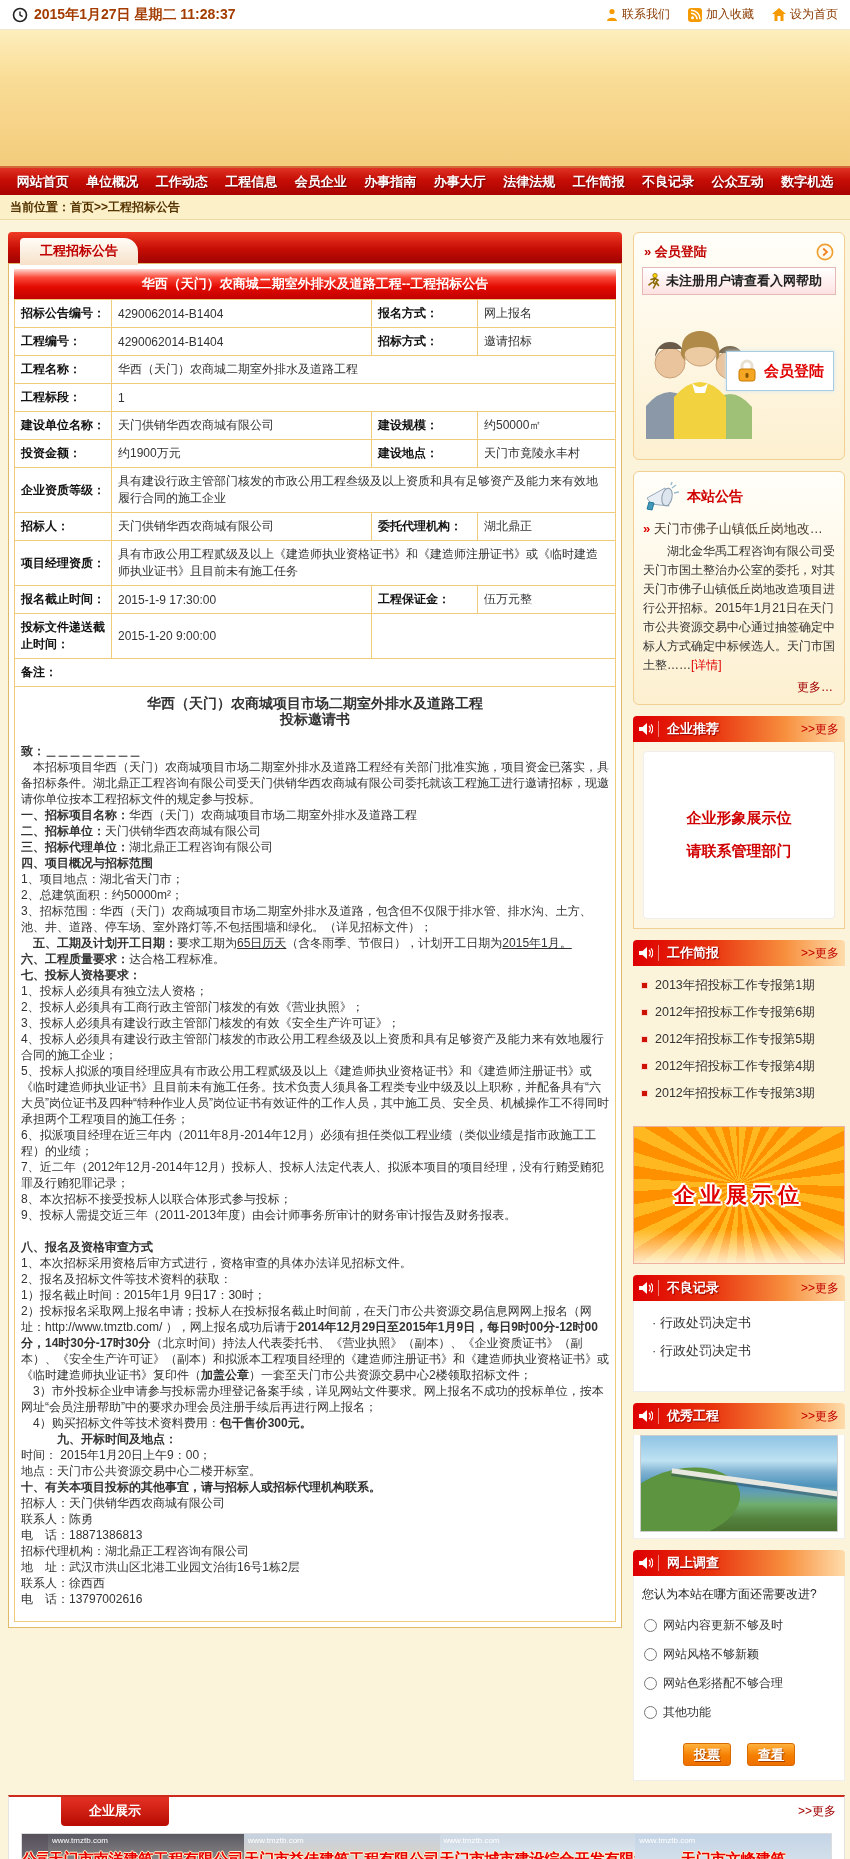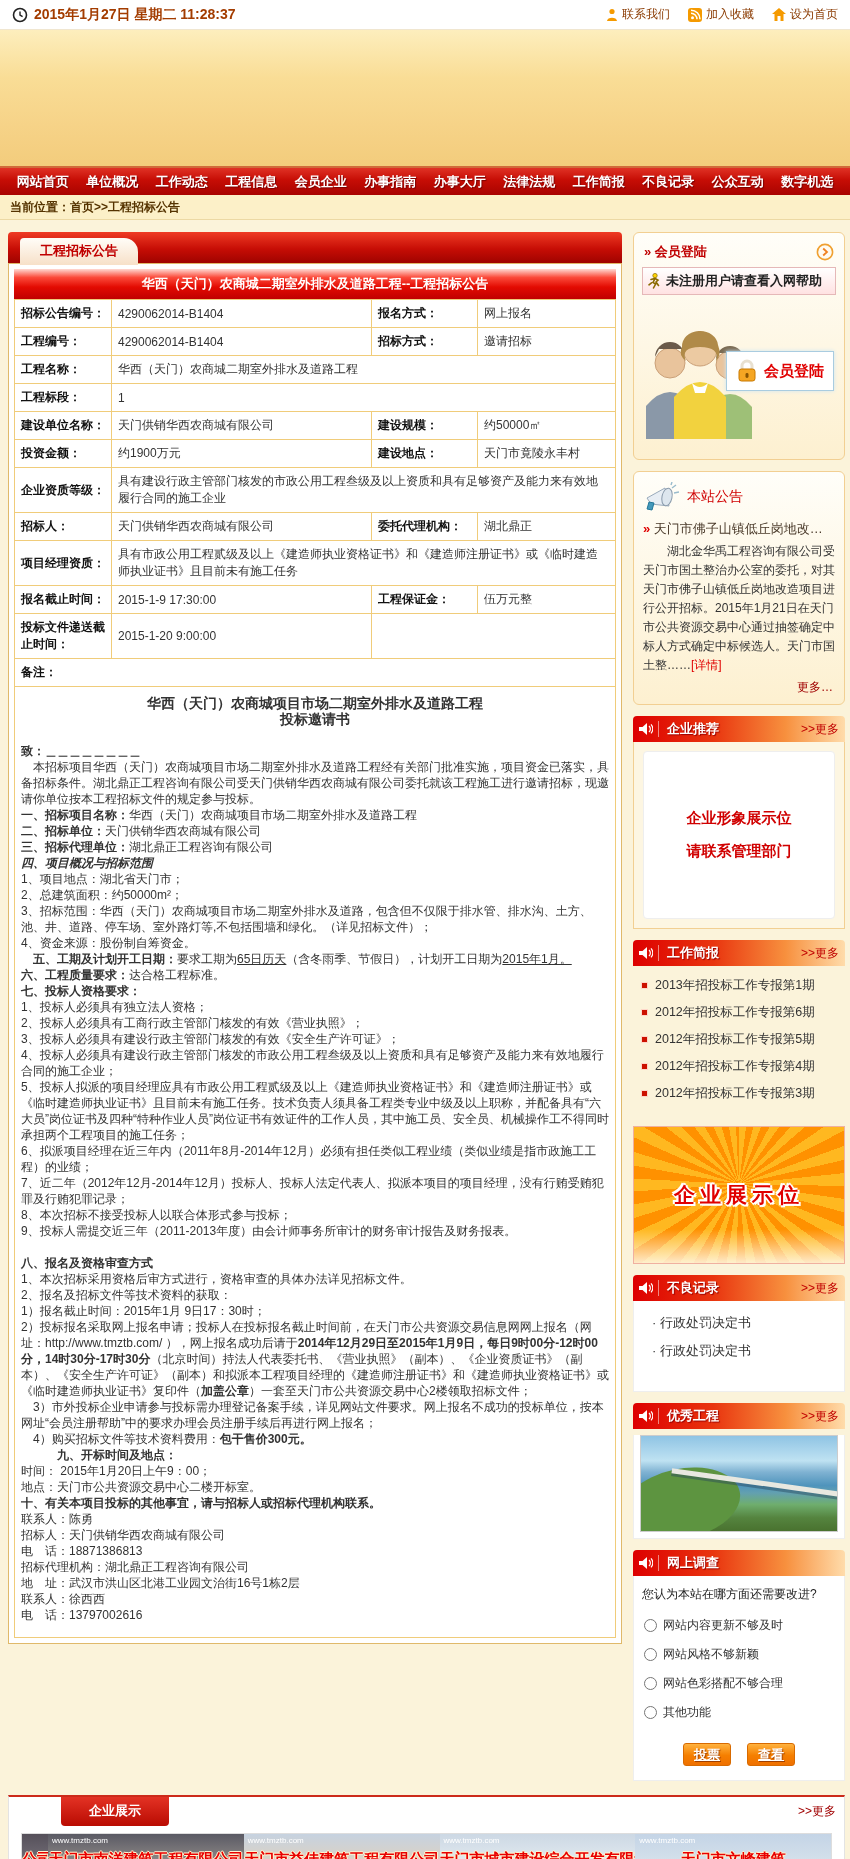--- a/index.html
+++ b/index.html
@@ -71,21 +71,21 @@
     height: 28px; display: flex; align-items: center; gap: 5px; padding: 0 5px;
     font-weight: bold; font-size: 13px; color: #222; cursor: pointer; white-space: nowrap; }
   .login-body { position: relative; height: 150px; margin-top: 8px; }
   .login-btn { position: absolute; right: 2px; top: 48px; display: flex; align-items: center; gap: 6px;
     background: #fff; border: 1px solid #a9cce0; box-shadow: 0 0 4px #cde6f5; padding: 7px 9px;
     cursor: pointer; }
   .login-btn .t { color: #e00000; font-weight: bold; font-size: 15px; }
 
   .bulletin-panel { padding: 10px 9px 8px; }
   .bulletin-hd { display: flex; align-items: center; gap: 8px; }
-  .bulletin-hd .t { color: #d00000; font-weight: normal; font-size: 14px; }
+  .bulletin-hd .t { color: #d00000; font-weight: bold; font-size: 14px; }
   .bulletin-item { margin: 8px 0 4px; font-size: 13px; color: #4a3a2a; cursor: pointer; }
   .bulletin-item .arr { color: #e00000; font-weight: bold; }
   .bulletin-text { font-size: 12px; color: #333; line-height: 19px; text-indent: 2em; }
   .detail-link { color: #e00000; cursor: pointer; text-indent: 0; }
   .more-right { text-align: right; color: #a00000; padding: 4px 2px 0; cursor: pointer; }
 
   .side-hd { height: 26px; display: flex; align-items: center; border-radius: 4px 4px 0 0;
     background: linear-gradient(90deg, #dd0000 0%, #e9350f 38%, #f7903e 72%, #ffdcab 100%); }
   .side-hd .spk { width: 26px; display: flex; justify-content: center; align-items: center;
     border-right: 1px solid rgba(255,255,255,.5); height: 16px; }
@@ -298,25 +298,24 @@
           </table>
         <div class="notice-body" id="notice-body">
             <div class="bl c b"><span>华西（天门）农商城项目市场二期室外排水及道路工程</span></div>
             <div class="bl c b"><span>投标邀请书</span></div>
             <div class="bl "><span>&nbsp;</span></div>
             <div class="bl "><span style="font-weight: bold;">致：＿＿＿＿＿＿＿＿</span></div>
             <div class="bl "><span>　本招标项目华西（天门）农商城项目市场二期室外排水及道路工程经有关部门批准实施，项目资金已落实，具备招标条件。湖北鼎正工程咨询有限公司受天门供销华西农商城有限公司委托就该工程施工进行邀请招标，现邀请你单位按本工程招标文件的规定参与投标。</span></div>
             <div class="bl "><span style="font-weight: bold;">一、招标项目名称：</span><span>华西（天门）农商城项目市场二期室外排水及道路工程</span></div>
             <div class="bl "><span style="font-weight: bold;">二、招标单位：</span><span>天门供销华西农商城有限公司</span></div>
             <div class="bl "><span style="font-weight: bold;">三、招标代理单位：</span><span>湖北鼎正工程咨询有限公司</span></div>
-            <div class="bl "><span style="font-weight: bold; font-style: italic;">四、项目概况与招标范围</span></div>
+            <div class="bl "><span style="font-weight: bold;">四、项目概况与招标范围</span></div>
             <div class="bl "><span>1、项目地点：湖北省天门市；</span></div>
             <div class="bl "><span>2、总建筑面积：约50000m²；</span></div>
             <div class="bl "><span>3、招标范围：华西（天门）农商城项目市场二期室外排水及道路，包含但不仅限于排水管、排水沟、土方、池、井、道路、停车场、室外路灯等,不包括围墙和绿化。（详见招标文件）；</span></div>
-            <div class="bl "><span>4、资金来源：股份制自筹资金。</span></div>
             <div class="bl "><span style="font-weight: bold;">　五、工期及计划开工日期：</span><span>要求工期为</span><span style="text-decoration: underline;">65日历天</span><span>（含冬雨季、节假日），计划开工日期为</span><span style="text-decoration: underline;">2015年1月。</span></div>
             <div class="bl "><span style="font-weight: bold;">六、工程质量要求：</span><span>达合格工程标准。</span></div>
             <div class="bl "><span style="font-weight: bold;">七、投标人资格要求：</span></div>
             <div class="bl "><span>1、投标人必须具有独立法人资格；</span></div>
             <div class="bl "><span>2、投标人必须具有工商行政主管部门核发的有效《营业执照》；</span></div>
             <div class="bl "><span>3、投标人必须具有建设行政主管部门核发的有效《安全生产许可证》；</span></div>
             <div class="bl "><span>4、投标人必须具有建设行政主管部门核发的市政公用工程叁级及以上资质和具有足够资产及能力来有效地履行合同的施工企业；</span></div>
             <div class="bl "><span>5、投标人拟派的项目经理应具有市政公用工程贰级及以上《建造师执业资格证书》和《建造师注册证书》或《临时建造师执业证书》且目前未有施工任务。技术负责人须具备工程类专业中级及以上职称，并配备具有“六大员”岗位证书及四种“特种作业人员”岗位证书有效证件的工作人员，其中施工员、安全员、机械操作工不得同时承担两个工程项目的施工任务；</span></div>
             <div class="bl "><span>6、拟派项目经理在近三年内（2011年8月-2014年12月）必须有担任类似工程业绩（类似业绩是指市政施工工程）的业绩；</span></div>
             <div class="bl "><span>7、近二年（2012年12月-2014年12月）投标人、投标人法定代表人、拟派本项目的项目经理，没有行贿受贿犯罪及行贿犯罪记录；</span></div>
@@ -327,22 +326,22 @@
             <div class="bl "><span>1、本次招标采用资格后审方式进行，资格审查的具体办法详见招标文件。</span></div>
             <div class="bl "><span>2、报名及招标文件等技术资料的获取：</span></div>
             <div class="bl "><span>1）报名截止时间：2015年1月 9日17：30时；</span></div>
             <div class="bl "><span>2）投标报名采取网上报名申请；投标人在投标报名截止时间前，在天门市公共资源交易信息网网上报名（网址：http://www.tmztb.com/ ），网上报名成功后请于</span><span style="font-weight: bold;">2014年12月29日至2015年1月9日，每日9时00分-12时00分，14时30分-17时30分</span><span>（北京时间）持法人代表委托书、《营业执照》（副本）、《企业资质证书》（副本）、《安全生产许可证》（副本）和拟派本工程项目经理的《建造师注册证书》和《建造师执业资格证书》或《临时建造师执业证书》复印件（</span><span style="font-weight: bold;">加盖公章</span><span>）一套至天门市公共资源交易中心2楼领取招标文件；</span></div>
             <div class="bl "><span>　3）市外投标企业申请参与投标需办理登记备案手续，详见网站文件要求。网上报名不成功的投标单位，按本网址“会员注册帮助”中的要求办理会员注册手续后再进行网上报名；</span></div>
             <div class="bl "><span>　4）购买招标文件等技术资料费用：</span><span style="font-weight: bold;">包干售价300元。</span></div>
             <div class="bl "><span style="font-weight: bold; margin-left: 36px;">九、开标时间及地点：</span></div>
             <div class="bl "><span>时间：  2015年1月20日上午9：00；</span></div>
             <div class="bl "><span>地点：天门市公共资源交易中心二楼开标室。</span></div>
             <div class="bl "><span style="font-weight: bold;">十、有关本项目投标的其他事宜，请与招标人或招标代理机构联系。</span></div>
+            <div class="bl "><span>招标人：天门供销华西农商城有限公司</span></div>
             <div class="bl "><span>联系人：陈勇</span></div>
-            <div class="bl "><span>招标人：天门供销华西农商城有限公司</span></div>
             <div class="bl "><span>电　话：18871386813</span></div>
             <div class="bl "><span>招标代理机构：湖北鼎正工程咨询有限公司</span></div>
             <div class="bl "><span>地　址：武汉市洪山区北港工业园文治街16号1栋2层</span></div>
             <div class="bl "><span>联系人：徐西西</span></div>
             <div class="bl "><span>电　话：13797002616</span></div>
           </div>
       </div>
     </div>
 
     <div class="right-col">

